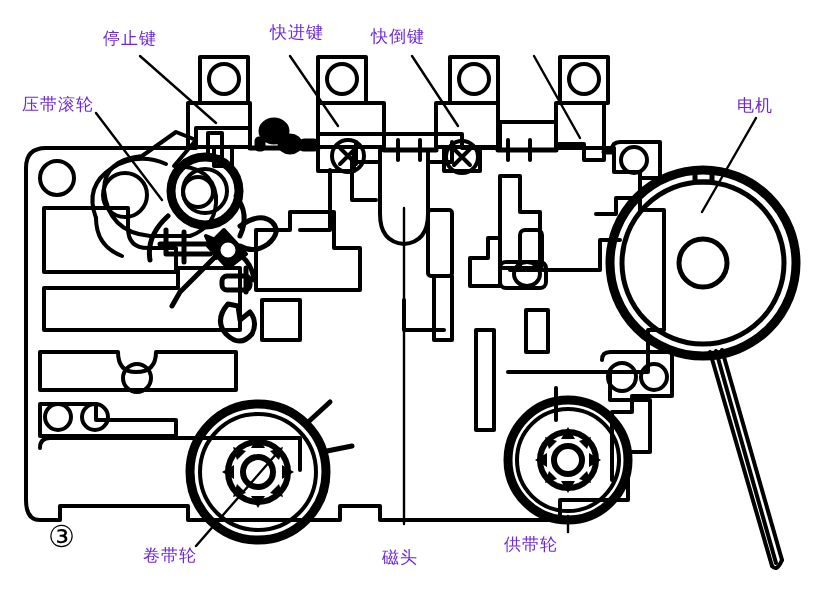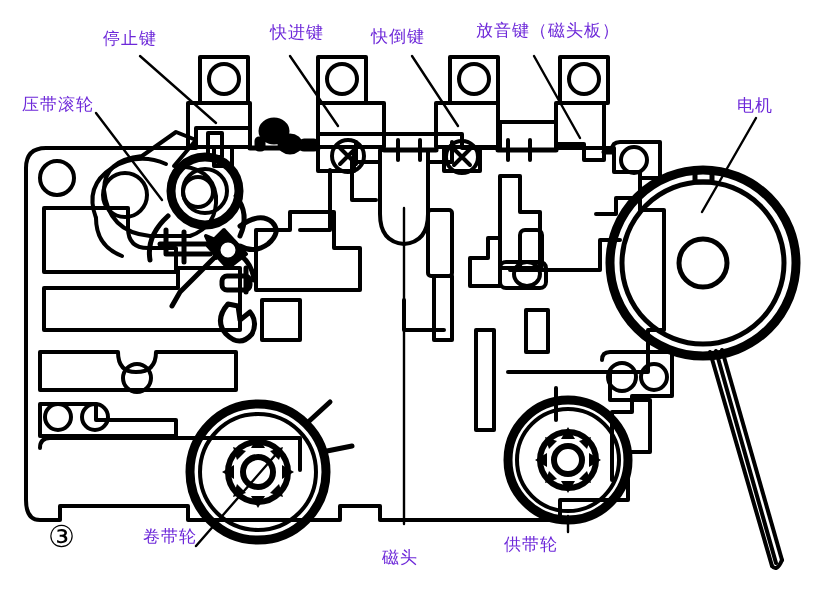--- a/index.html
+++ b/index.html
@@ -301,25 +301,24 @@
   </svg>
 
   <div class="cn-label" style="left:22px; top:96px;">压带滚轮</div>
 
   <div class="cn-label" style="left:103px; top:30px;">停止键</div>
 
   <div class="cn-label" style="left:246px; top:24px;margin-left:24px;">快进键</div>
 
   <div class="cn-label" style="left:371px; top:28px;">快倒键</div>
 
-  <div class="cn-label" style="left:476px; top:22px;">放音键（磁头板）</div>
 
   <div class="cn-label" style="left:737px; top:97px;">电机</div>
 
-  <div class="cn-label" style="left:143px; top:528px;">卷带轮</div>
+  <div class="cn-label" style="left:143px; top:547px;">卷带轮</div>
 
   <div class="cn-label" style="left:382px; top:549px;">磁头</div>
 
   <div class="cn-label" style="left:504px; top:536px;">供带轮</div>
 
   <div class="fig-num" style="left:48px; top:522px;">③</div>
 
 </div>
 
 </body></html>

